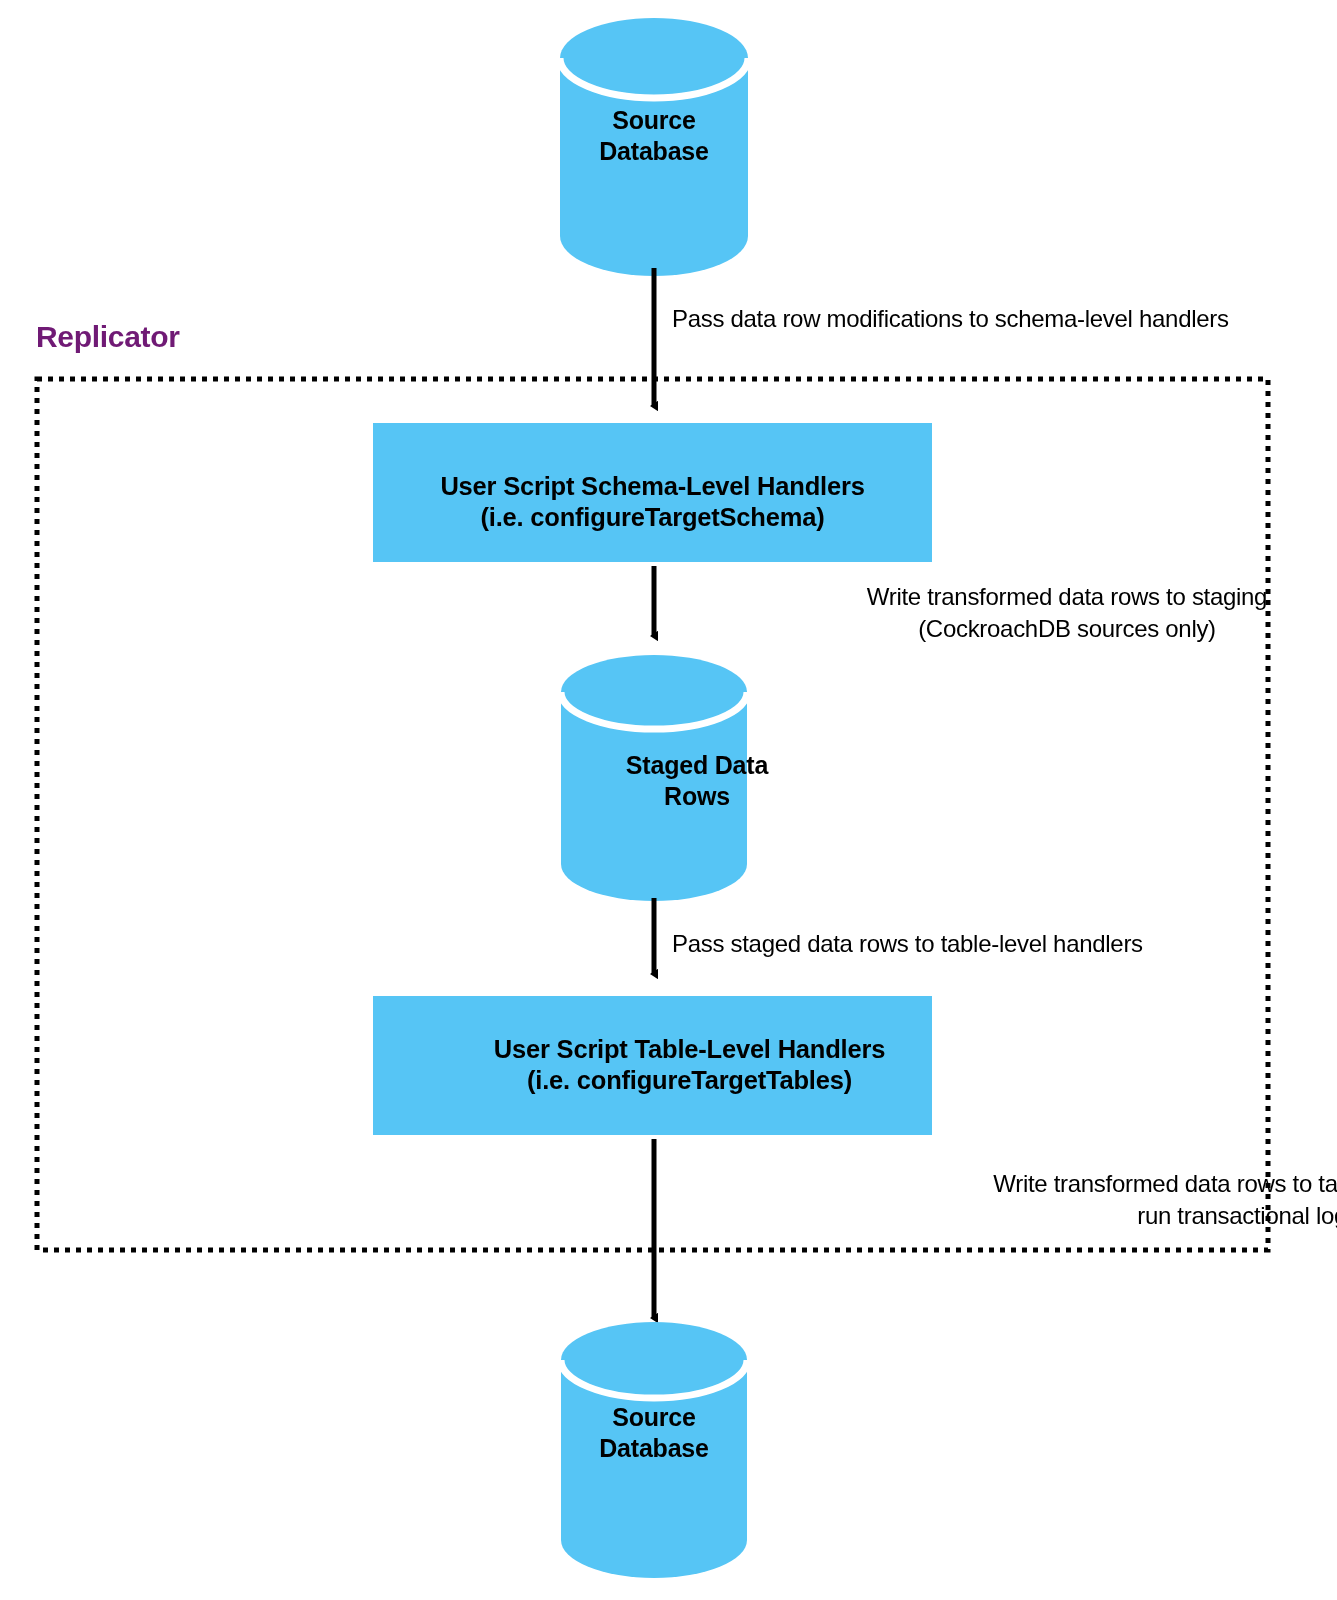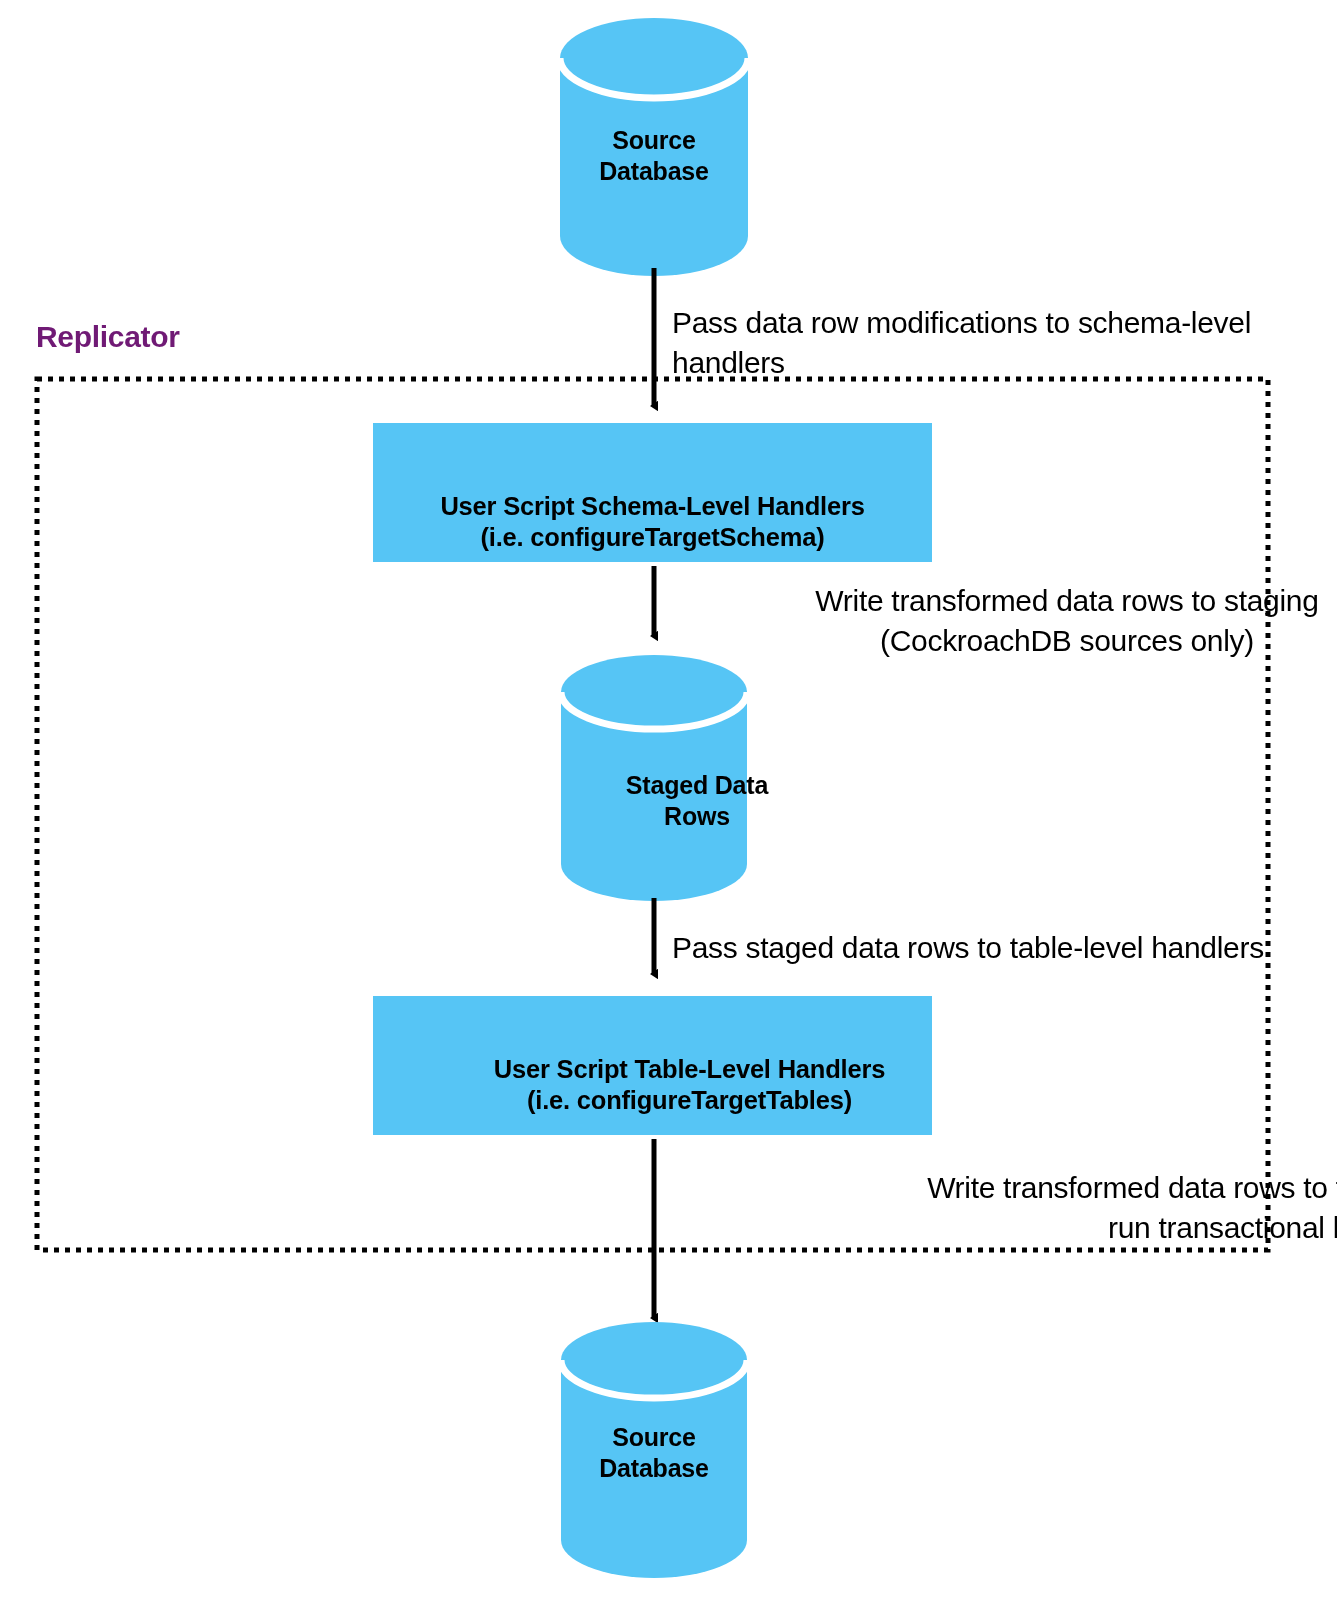--- a/index.html
+++ b/index.html
@@ -25,33 +25,32 @@
     height: 1600px;
   }
   .node-label {
     position: absolute;
     text-align: center;
     font-weight: bold;
     color: #000000;
     line-height: 1.22;
     white-space: pre-line;
     pointer-events: none;
-    margin-top: 20px;
   }
   .cyl-label {
     font-size: 25px;
     letter-spacing: -0.2px;
   }
   .box-label {
     font-size: 25.5px;
     letter-spacing: -0.2px;
   }
   .edge-label {
     position: absolute;
-    font-size: 30px;
+    font-size: 24px;
     font-weight: normal;
     color: #000000;
     line-height: 1.32;
     white-space: pre-line;
     letter-spacing: -0.3px;
     pointer-events: none;
   }
   .edge-label.left-anchor {
     text-align: left;
   }

